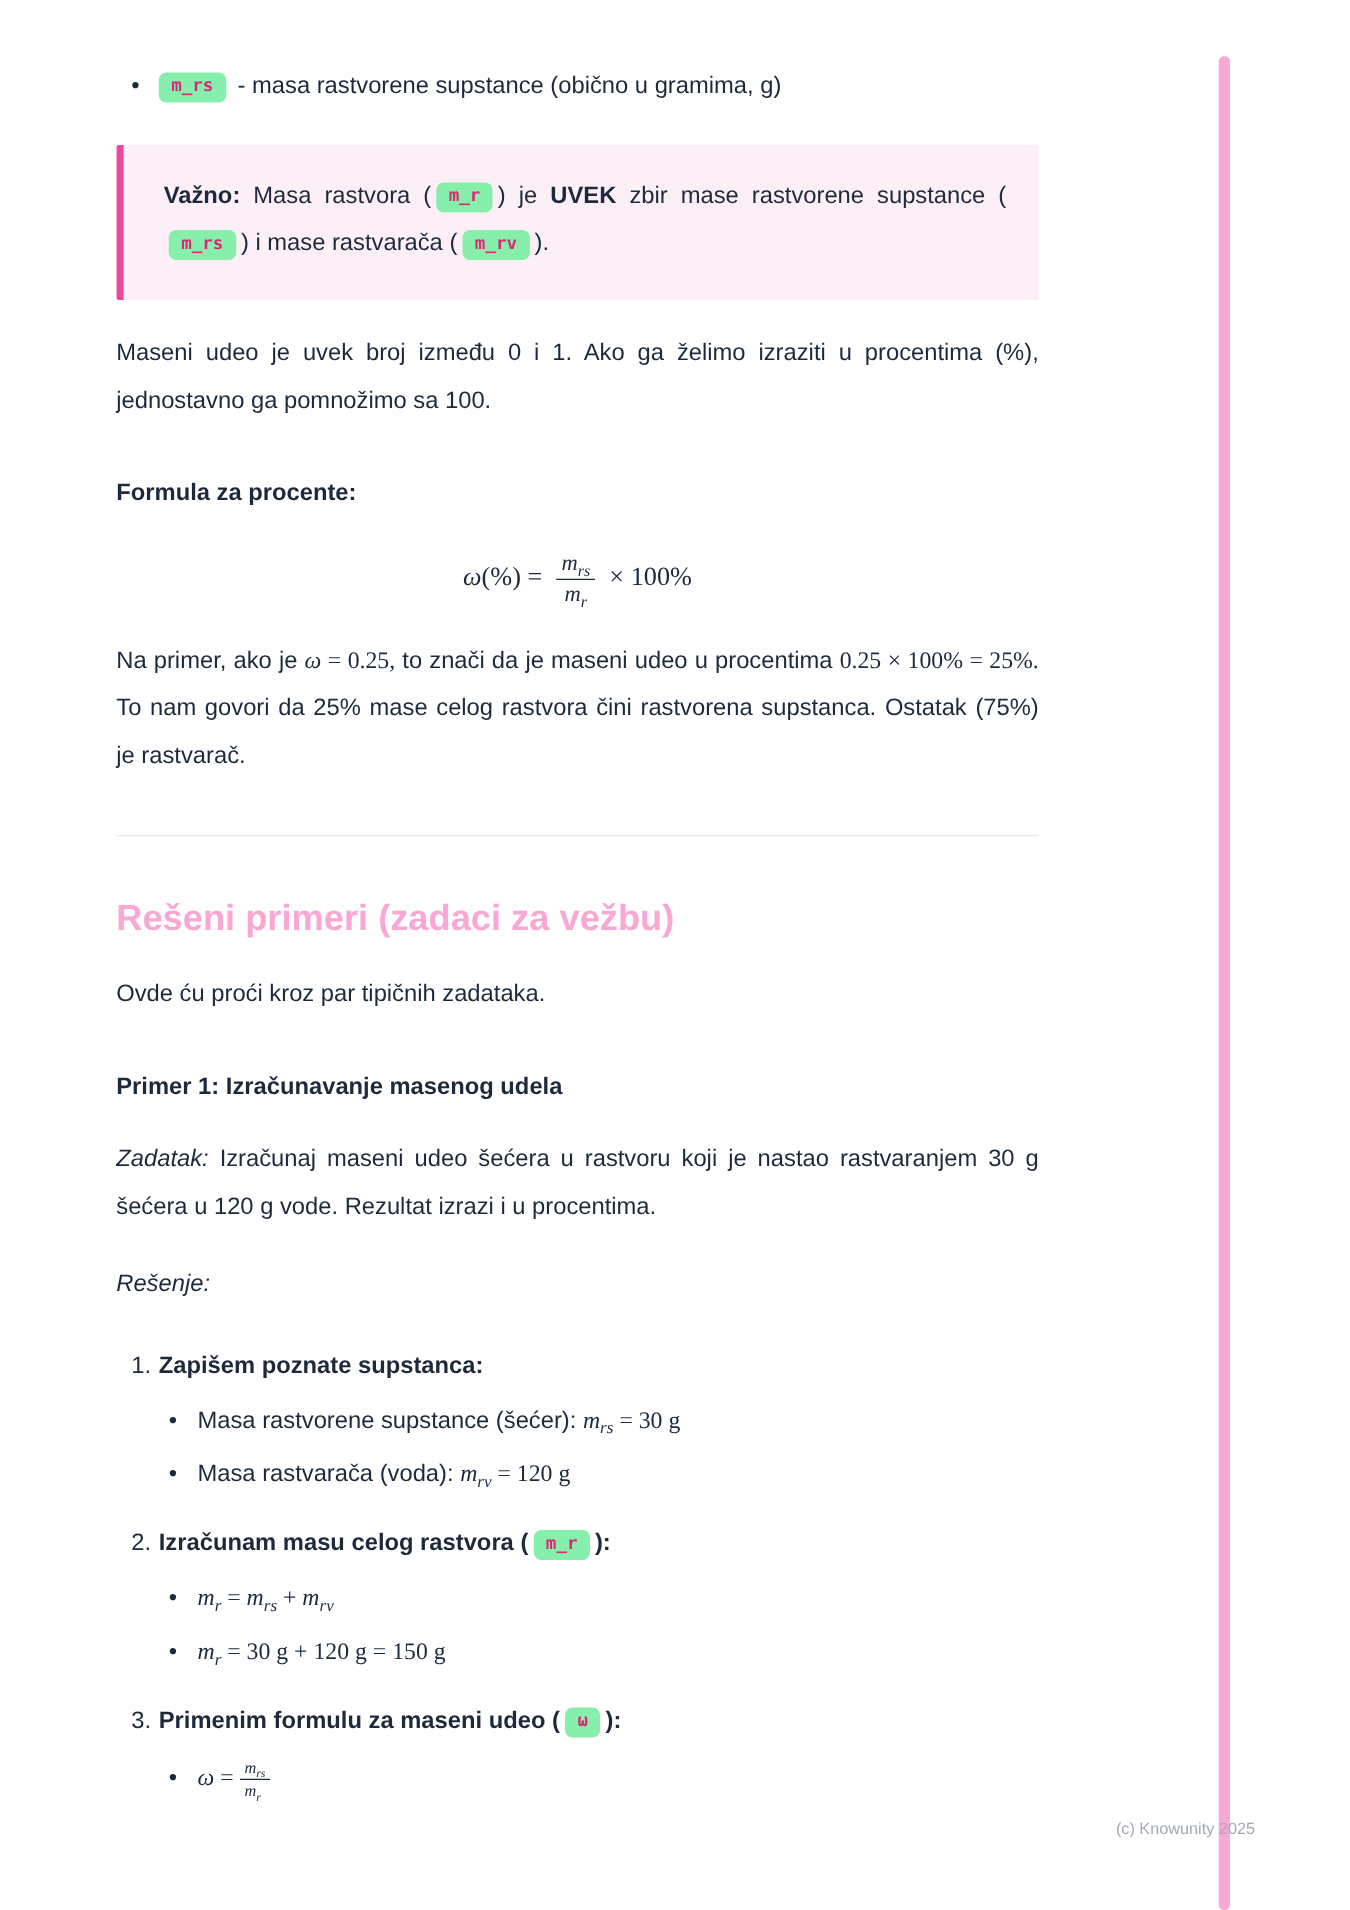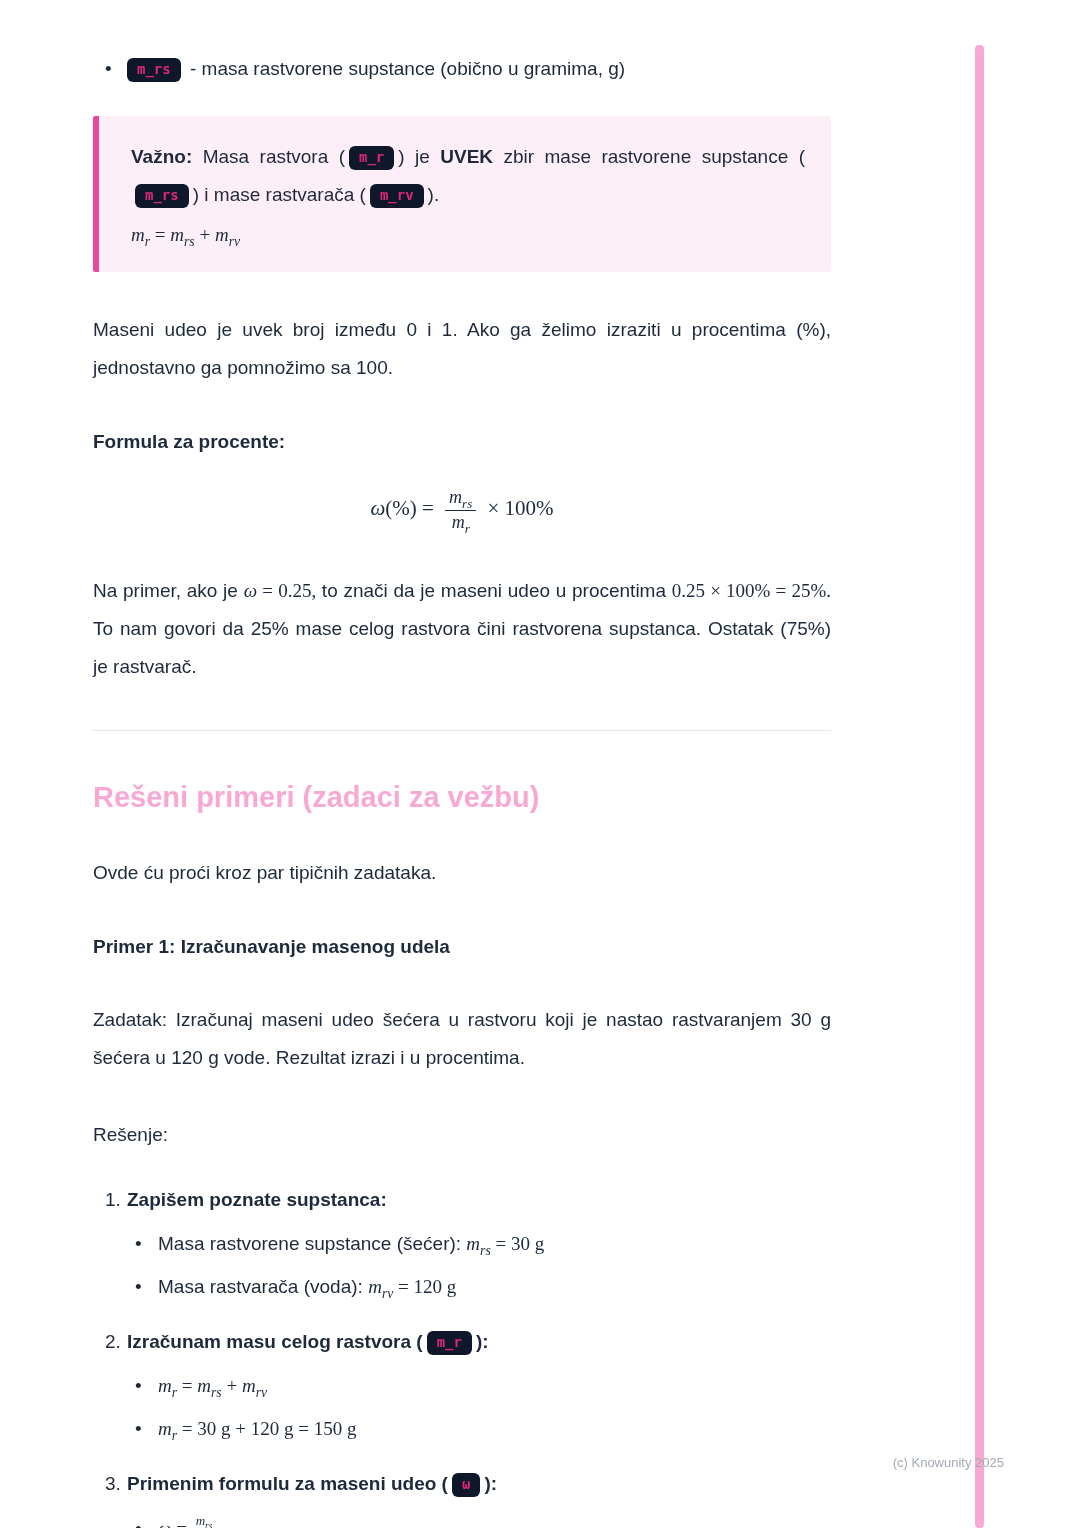--- a/index.html
+++ b/index.html
@@ -14,21 +14,21 @@
   
   .toplist { padding-top: 54px; padding-left: 12px; }
   .toplist-item { margin-bottom: 16px; line-height: 30px; }
   .dot { display: inline-block; width: 18px; color: #1e293b; }
 
   
   .chip {
     display: inline-block;
     font-family: "DejaVu Sans Mono", monospace;
     font-size: 14px; font-weight: bold;
-    color: #db2777; background: #0f172a;
+    color: #db2777; background: #86efac;
     border-radius: 6px; padding: 3px 10px;
     margin: 0 4px; line-height: 1.25; vertical-align: 1px;
   }
 
   
   .callout {
     margin-top: 32px; background: #fdeff7;
     border-left: 6px solid #ec4899; border-radius: 2px;
     padding: 22px 26px 26px 32px;
   }
@@ -37,31 +37,31 @@
 
   
   .math { font-family: "Liberation Serif", serif; }
   .mi { font-style: italic; }
   sub.msub { font-size: 0.72em; font-style: italic; line-height: 0; }
   .eq-line { margin-top: 10px; font-size: 19px; }
   .frac { display: inline-block; vertical-align: middle; line-height: 1.2; }
   .frac .num { display: block; border-bottom: 1.3px solid #1e293b; padding: 0 4px 1px; }
   .frac .den { display: block; padding: 1px 4px 0; }
 
-  .para { margin-top: 39px; line-height: 38px; text-align: justify; }
+  .para { margin-top: 24px; line-height: 38px; text-align: justify; }
   .subhead { margin-top: 40px; font-weight: bold; line-height: 30px; }
 
   .formula-display { margin-top: 30px; text-align: center; font-size: 21px; }
   .formula-display .frac { font-size: 18px; margin: 0 6px; }
 
   .divider { margin-top: 44px; border-top: 1px solid #e5e7eb; height: 0; }
 
   .h2-pink { margin-top: 48px; font-size: 29px; font-weight: bold; color: #f9a8d4; line-height: 36px; }
 
-  .italic { }
+  .italic { font-style: italic; }
 
   .steps { margin-top: 30px; }
   .step { margin-bottom: 24px; }
   .step-head { padding-left: 12px; line-height: 32px; }
   .step-num { display: inline-block; width: 22px; }
   .sub { list-style: none; }
   .sub li { margin: 13px 0 13px 42px; line-height: 30px; }
   .sub .dot { width: 23px; }
   .frac-sm { font-size: 13px; }
   .frac-sm .num { border-bottom-width: 1px; }
@@ -87,27 +87,20 @@
       <span>- masa rastvorene supstance (obično u gramima, g)</span>
     </div>
   </div>
 
   <div class="callout">
     <div class="callout-text">
       <span class="bold">Važno:</span>
       <span>Masa rastvora (</span><span class="chip">m_r</span><span>) je</span>
       <span class="bold">UVEK</span>
       <span>zbir mase rastvorene supstance (</span><span class="chip">m_rs</span><span>) i mase rastvarača (</span><span class="chip">m_rv</span><span>).</span>
-    </div>
-    <div class="eq-line math">
-      <span class="mi">m</span><sub class="msub">r</sub>
-      <span>=</span>
-      <span class="mi">m</span><sub class="msub">rs</sub>
-      <span>+</span>
-      <span class="mi">m</span><sub class="msub">rv</sub>
     </div>
   </div>
 
   <p class="para">Maseni udeo je uvek broj između 0 i 1. Ako ga želimo izraziti u procentima (%), jednostavno ga pomnožimo sa 100.</p>
 
   <p class="subhead">Formula za procente:</p>
 
   <div class="formula-display math">
     <span class="mi">ω</span><span>(%)</span>
     <span>=</span>

